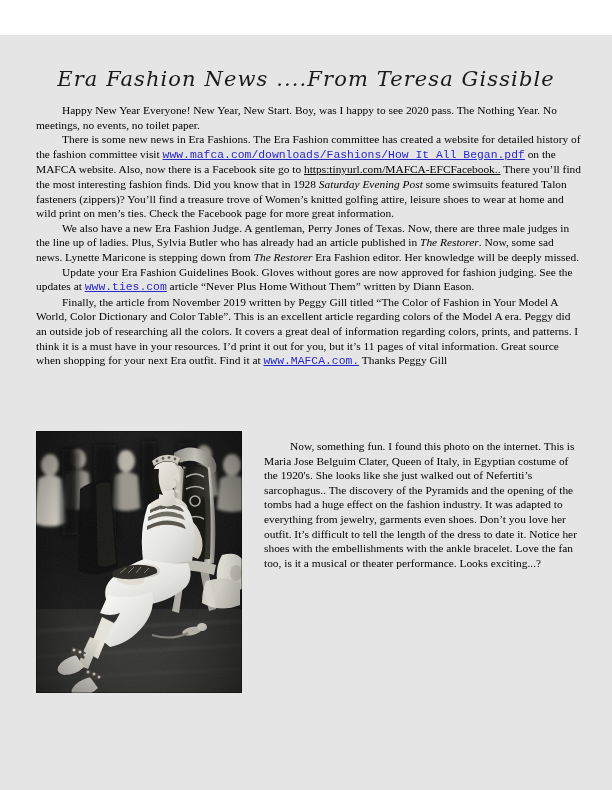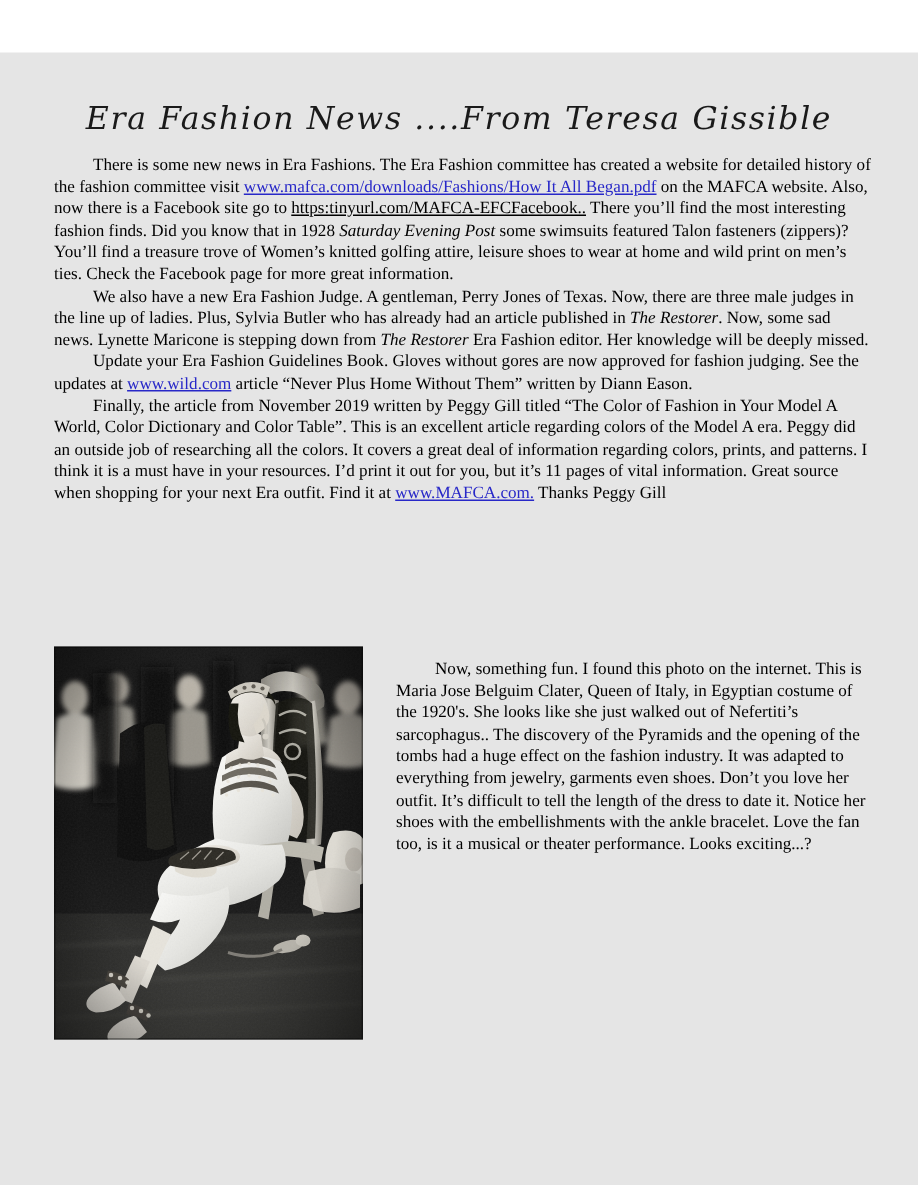--- a/index.html
+++ b/index.html
@@ -50,20 +50,21 @@
   }
   .body-col p {
     margin: 0;
     text-indent: 26px;
   }
   em.title-italic {
   }
   a.doc-link {
     color: #2828c8;
     text-decoration: underline;
+    font-family: Liberation Mono, monospace;
   }
   a.doc-link-black {
     color: #000000;
     text-decoration: underline;
   }
   
   .lower {
     position: absolute;
     left: 0;
     top: 396px;
@@ -97,23 +98,24 @@
   }
 </style>
 </head>
 <body>
 
 <div class="page">
 
   <div class="newsletter-title">Era Fashion News ....From Teresa Gissible</div>
 
   <div class="body-col">
+    <p><span>Happy New Year Everyone!  New Year, New Start.  Boy, was I happy to see 2020 pass.  The Nothing Year.  No meetings, no events, no toilet paper.</span></p>
     <p><span>There is some new news in Era Fashions.  The Era Fashion committee has created a website for detailed history of the fashion committee visit </span><a class="doc-link" href="#">www.mafca.com/downloads/Fashions/How It All Began.pdf</a><span> on the MAFCA website.  Also, now there is a Facebook site go to </span><a class="doc-link-black" href="#">https:tinyurl.com/MAFCA-EFCFacebook..</a><span>  There you’ll find the most interesting fashion finds.  Did you know that in 1928 </span><em class="title-italic">Saturday Evening Post</em><span> some swimsuits featured Talon fasteners (zippers)?  You’ll find a treasure trove of Women’s knitted golfing attire, leisure shoes to wear at home and wild print on men’s ties.  Check the Facebook page for more great information.</span></p>
     <p><span>We also have a new Era Fashion Judge.  A gentleman, Perry Jones of Texas.  Now, there are three male judges in the line up of ladies.  Plus, Sylvia Butler who has already had an article published in </span><em class="title-italic">The Restorer</em><span>.  Now, some sad news.  Lynette Maricone is stepping down from </span><em class="title-italic">The Restorer</em><span> Era Fashion editor.  Her knowledge will be deeply missed.</span></p>
-    <p><span>Update your Era Fashion Guidelines Book.  Gloves without gores are now approved for fashion judging.  See the updates at </span><a class="doc-link" href="#">www.wild.com</a><span> article “Never Plus Home Without Them” written by Diann Eason.</span></p>
+    <p><span>Update your Era Fashion Guidelines Book.  Gloves without gores are now approved for fashion judging.  See the updates at </span><a class="doc-link" href="#">www.ties.com</a><span> article “Never Plus Home Without Them” written by Diann Eason.</span></p>
     <p><span>Finally, the article from November 2019 written by Peggy Gill titled “The Color of Fashion in Your Model A World, Color Dictionary and Color Table”.  This is an excellent article regarding colors of the Model A era.  Peggy did an outside job of researching all the colors.  It covers a great deal of information regarding colors, prints, and patterns.  I think it is a must have in your resources.  I’d print it out for you, but it’s 11 pages of vital information.  Great source when shopping for your next Era outfit.  Find it at </span><a class="doc-link" href="#">www.MAFCA.com.</a><span>  Thanks Peggy Gill</span></p>
   </div>
 
   <div class="lower">
 
     <div class="photo-frame">
       <svg width="206" height="262" viewBox="0 0 206 262" xmlns="http://www.w3.org/2000/svg">
         <defs>
           <linearGradient id="bgdark" x1="0" y1="0" x2="0" y2="1">
             <stop offset="0%" stop-color="#1b1b1b"></stop>

